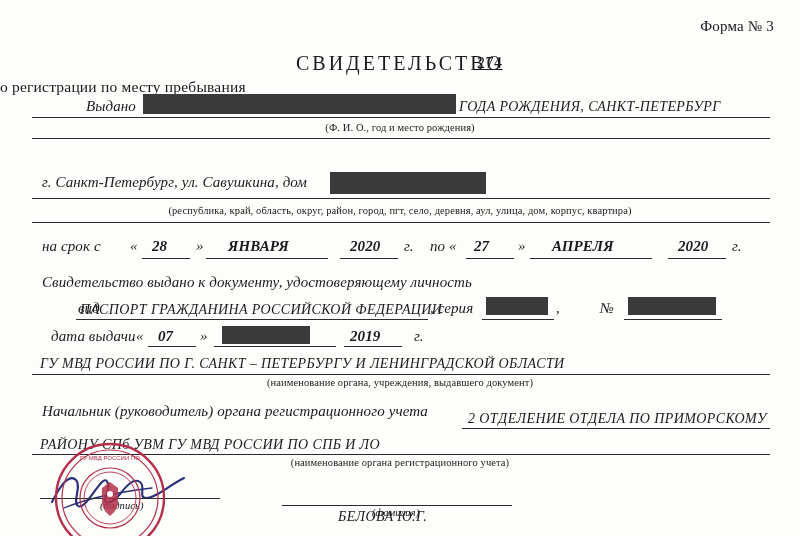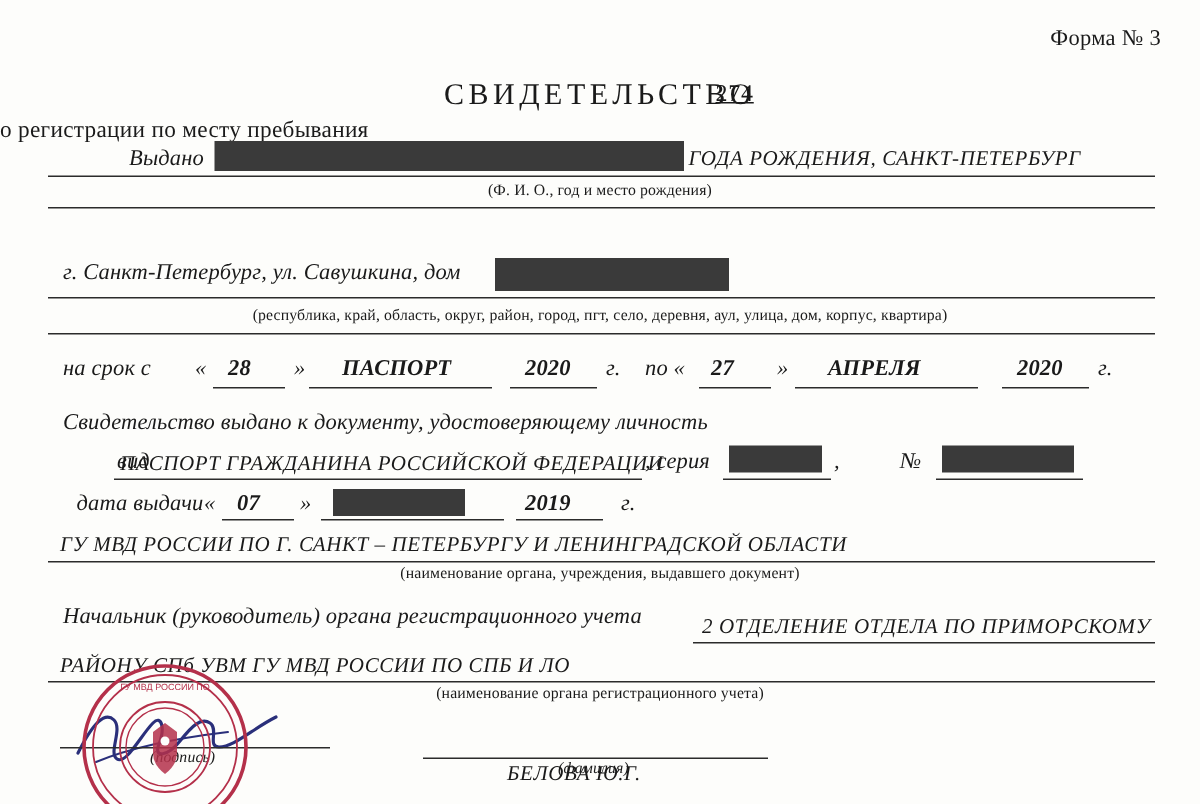--- a/index.html
+++ b/index.html
@@ -143,21 +143,21 @@
   <div class="redact" style="left:330px; top:172px; width:156px; height:22px;"></div>
   <div class="rule" style="left:32px; top:198px; width:738px;"></div>
 
   <div class="center-cap" style="top:205px;">(республика, край, область, округ, район, город, пгт, село, деревня, аул, улица, дом, корпус, квартира)</div>
   <div class="rule" style="left:32px; top:222px; width:738px;"></div>
 
   <div class="txt" style="left:42px; top:238px;">на срок с</div>
   <div class="txt" style="left:130px; top:238px;">«</div>
   <div class="txt bold" style="left:152px; top:238px;">28</div>
   <div class="txt" style="left:196px; top:238px;">»</div>
-  <div class="txt bold" style="left:228px; top:238px;">ПАСПОРТ</div>
+  <div class="txt bold" style="left:228px; top:238px;">ЯНВАРЯ</div>
   <div class="txt bold" style="left:350px; top:238px;">2020</div>
   <div class="txt" style="left:404px; top:238px;">г.</div>
   <div class="txt" style="left:430px; top:238px;">по «</div>
   <div class="txt bold" style="left:474px; top:238px;">27</div>
   <div class="txt" style="left:518px; top:238px;">»</div>
   <div class="txt bold" style="left:552px; top:238px;">АПРЕЛЯ</div>
   <div class="txt bold" style="left:678px; top:238px;">2020</div>
   <div class="txt" style="left:732px; top:238px;">г.</div>
 
   <div class="rule" style="left:142px; top:258px; width:48px;"></div>

